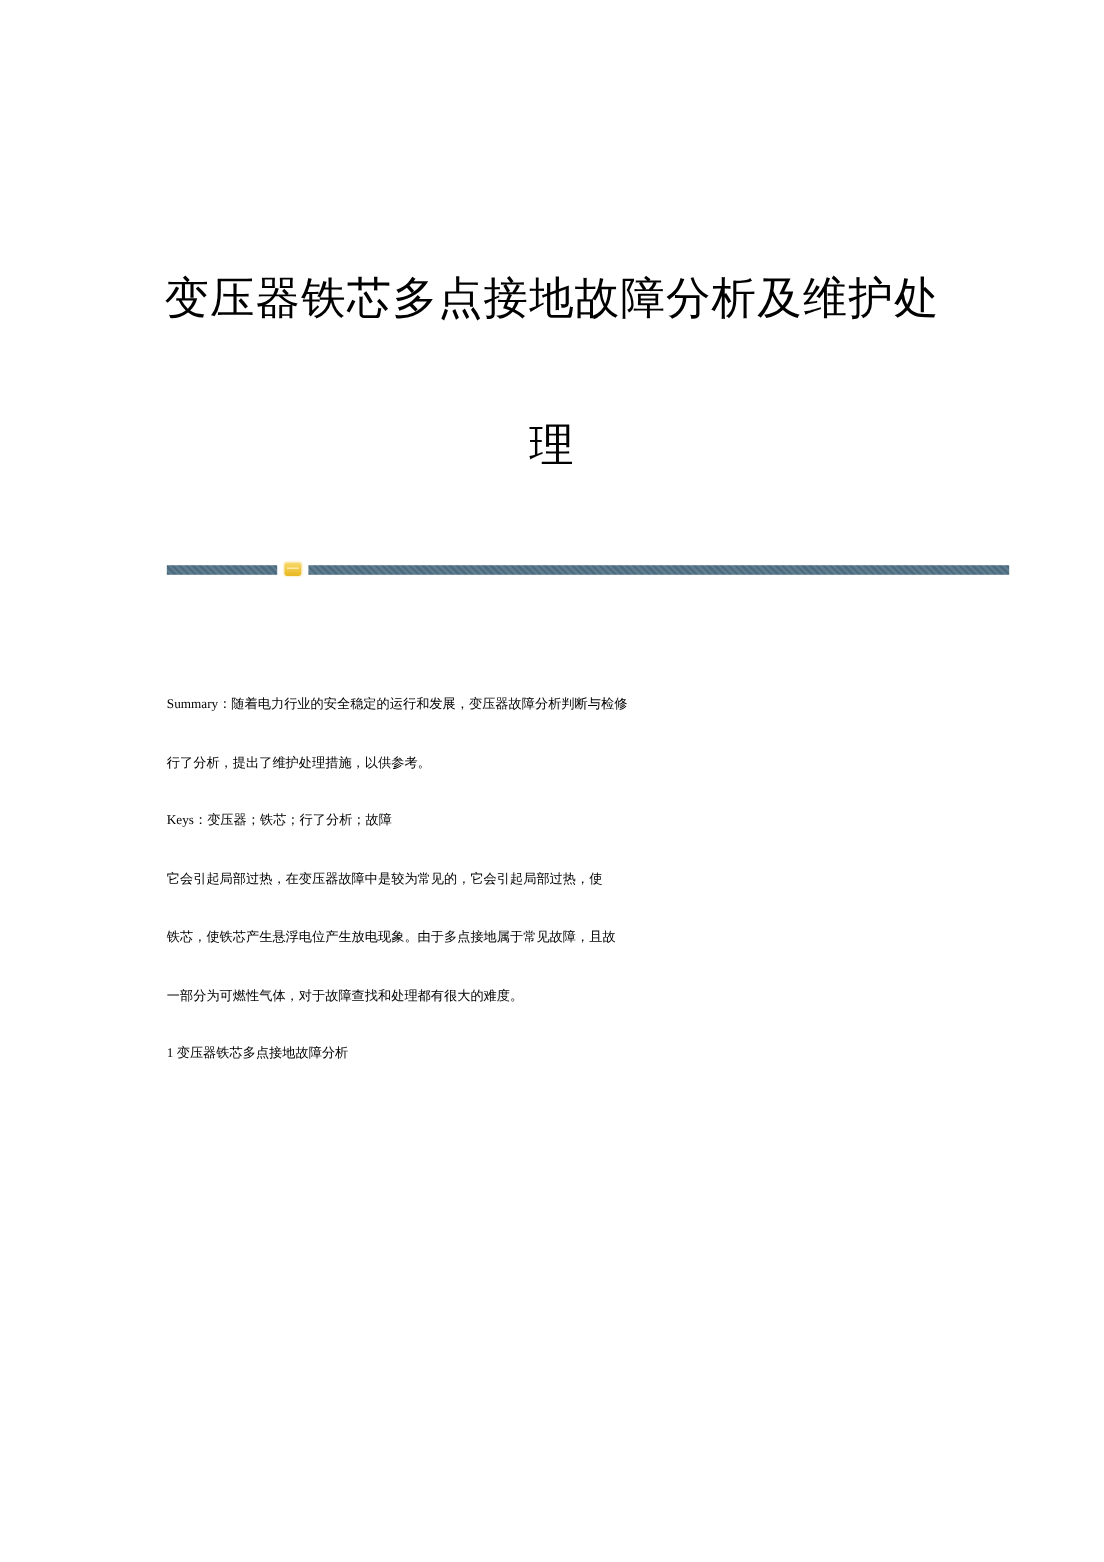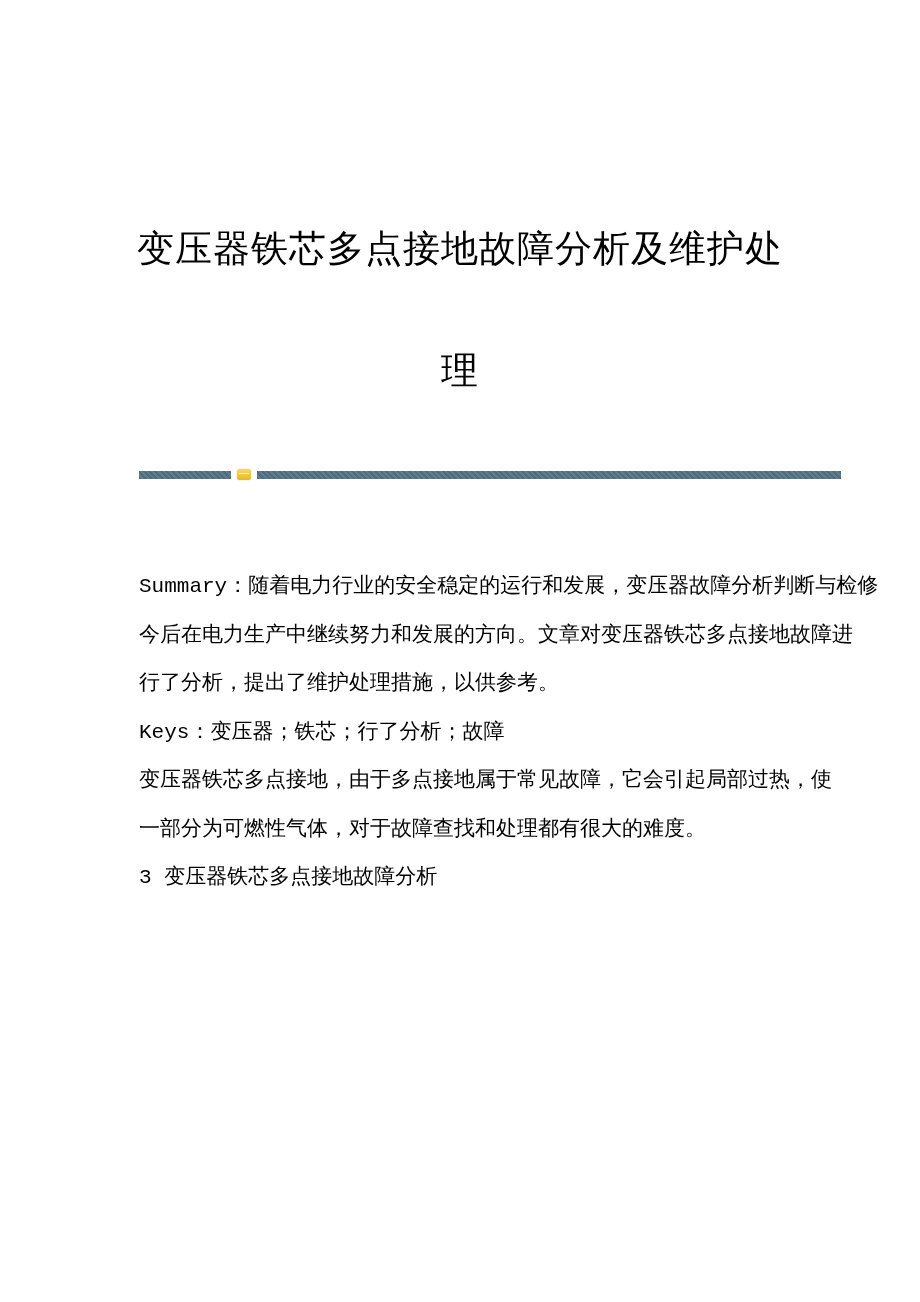--- a/index.html
+++ b/index.html
@@ -71,22 +71,22 @@
       top: 0;
       right: 0;
       height: 8px;
       background: repeating-linear-gradient(45deg, #4e6c80 0px, #4e6c80 2px, #5f7d8f 2px, #5f7d8f 4px);
     }
     .body-text {
       position: absolute;
       left: 139px;
       top: 563px;
       width: 650px;
-      font-family: Liberation Mono, monospace;
-      font-size: 21px;
+      font-family: Liberation Serif, serif;
+      font-size: 11px;
       line-height: 48.5px;
     }
     .para {
       margin: 0;
       padding: 0;
       white-space: nowrap;
     }
     .para .ln {
       display: block;
     }
@@ -101,26 +101,26 @@
 
 <div class="divider">
   <div class="bar-left"></div>
   <div class="ornament"></div>
   <div class="bar-right"></div>
 </div>
 
 <div class="body-text">
   <p class="para">
     <span class="ln"><span>Summary：</span><span>随着电力行业的安全稳定的运行和发展，变压器故障分析判断与检修</span></span>
-    <span class="ln">今后在电力生产中继续努力和发展的方向。文章对变压器铁芯多点接地故障进</span>
     <span class="ln">行了分析，提出了维护处理措施，以供参考。</span>
   </p>
   <p class="para">
     <span class="ln"><span>Keys：</span><span>变压器；铁芯；行了分析；故障</span></span>
   </p>
   <p class="para">
-    <span class="ln">变压器铁芯多点接地，由于多点接地属于常见故障，它会引起局部过热，使</span>
+    <span class="ln">它会引起局部过热，在变压器故障中是较为常见的，它会引起局部过热，使</span>
+    <span class="ln">铁芯，使铁芯产生悬浮电位产生放电现象。由于多点接地属于常见故障，且故</span>
     <span class="ln">一部分为可燃性气体，对于故障查找和处理都有很大的难度。</span>
   </p>
   <p class="para">
-    <span class="ln">3 变压器铁芯多点接地故障分析</span>
+    <span class="ln">1 变压器铁芯多点接地故障分析</span>
   </p>
 </div>
 
 </body></html>

